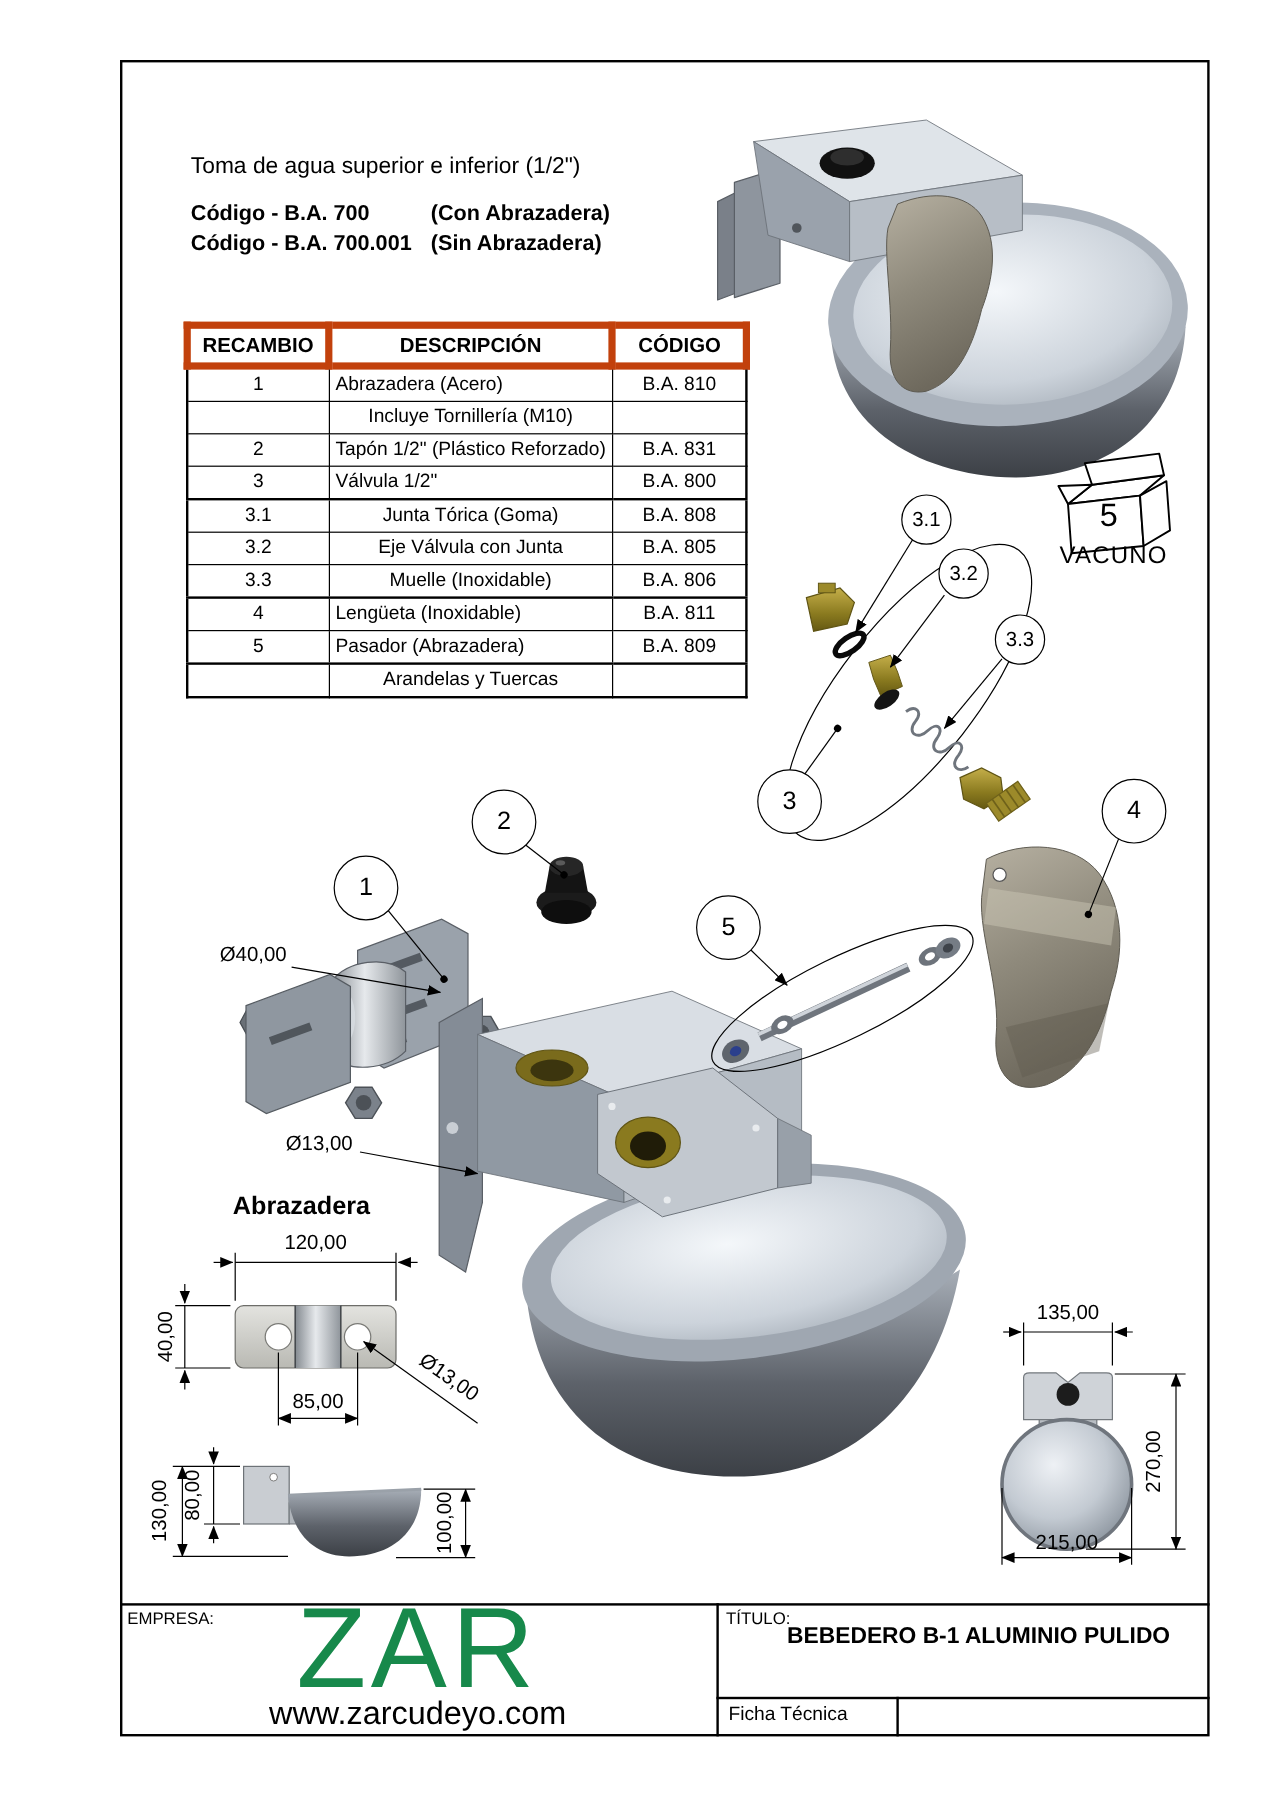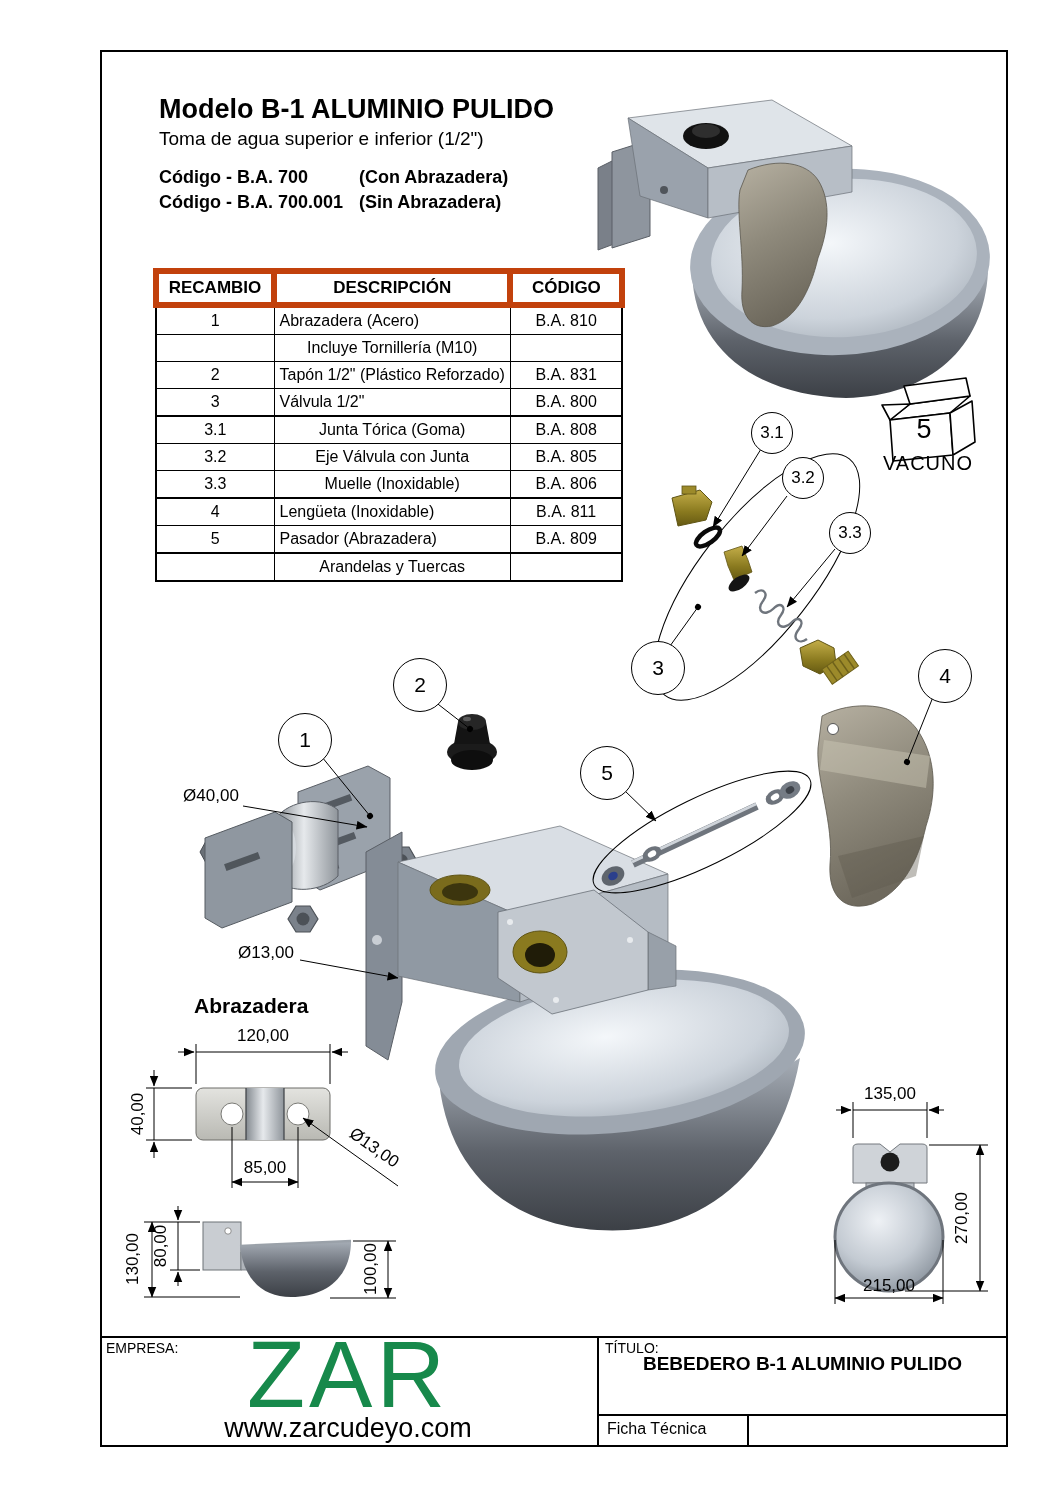--- a/index.html
+++ b/index.html
@@ -33,21 +33,21 @@
   .vac-num{position:absolute;left:900px;top:414px;width:48px;text-align:center;font-size:27px;}
   .vac-lab{position:absolute;left:872px;top:452px;width:112px;text-align:center;font-size:20px;letter-spacing:1px;}
   
   .tb-line{position:absolute;background:#000;}
   .tb-small{position:absolute;font-size:14px;}
   .logo{position:absolute;left:348px;top:1334px;transform:translateX(-50%);
         font-size:95px;line-height:80px;font-weight:normal;letter-spacing:4px;color:#17894b;}
   .site{position:absolute;left:348px;top:1413px;transform:translateX(-50%);
         font-size:27px;font-weight:normal;white-space:nowrap;}
   .doc-title{position:absolute;left:597px;top:1353px;width:411px;text-align:center;
-             font-size:19px;font-weight:bold;}
+             font-size:19px;font-weight:bold;padding-left:13px;}
   .doc-vol{position:absolute;left:597px;top:1386px;width:411px;text-align:center;font-size:17px;}
   .doc-type{position:absolute;left:607px;top:1420px;font-size:16px;}
 </style>
 </head>
 <body>
 
 <div id="page">
   <div id="frame"></div>
 
   <svg class="draw" width="1058" height="1497" viewBox="0 0 1058 1497">
@@ -292,21 +292,20 @@
       <line x1="929" y1="1145" x2="988" y2="1145"></line>
         <line x1="905" y1="1291" x2="988" y2="1291"></line>
       <line x1="980" y1="1145" x2="980" y2="1291" marker-start="url(#arr)" marker-end="url(#arr)"></line>
 
       <line x1="835" y1="1240" x2="835" y2="1304"></line>
         <line x1="943" y1="1240" x2="943" y2="1304"></line>
       <line x1="835" y1="1298" x2="943" y2="1298" marker-start="url(#arr)" marker-end="url(#arr)"></line>
     </g>
   </svg>
 
-  <div class="pg-title">Modelo B-1 ALUMINIO PULIDO</div>
   <div class="pg-sub">Toma de agua superior e inferior (1/2")</div>
   <div class="code-row" style="top:167px;">
     <span class="c1">Código - B.A. 700</span><span>(Con Abrazadera)</span>
   </div>
   <div class="code-row" style="top:192px;">
     <span class="c1">Código - B.A. 700.001</span><span>(Sin Abrazadera)</span>
   </div>
 
   <table id="parts">
     <colgroup>

